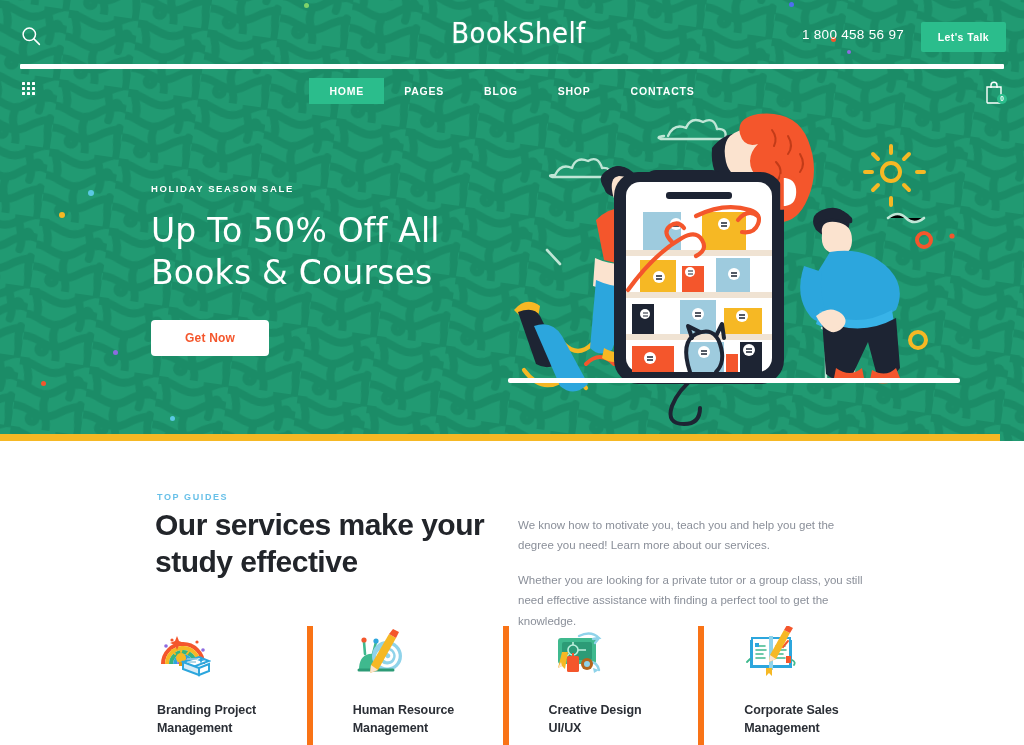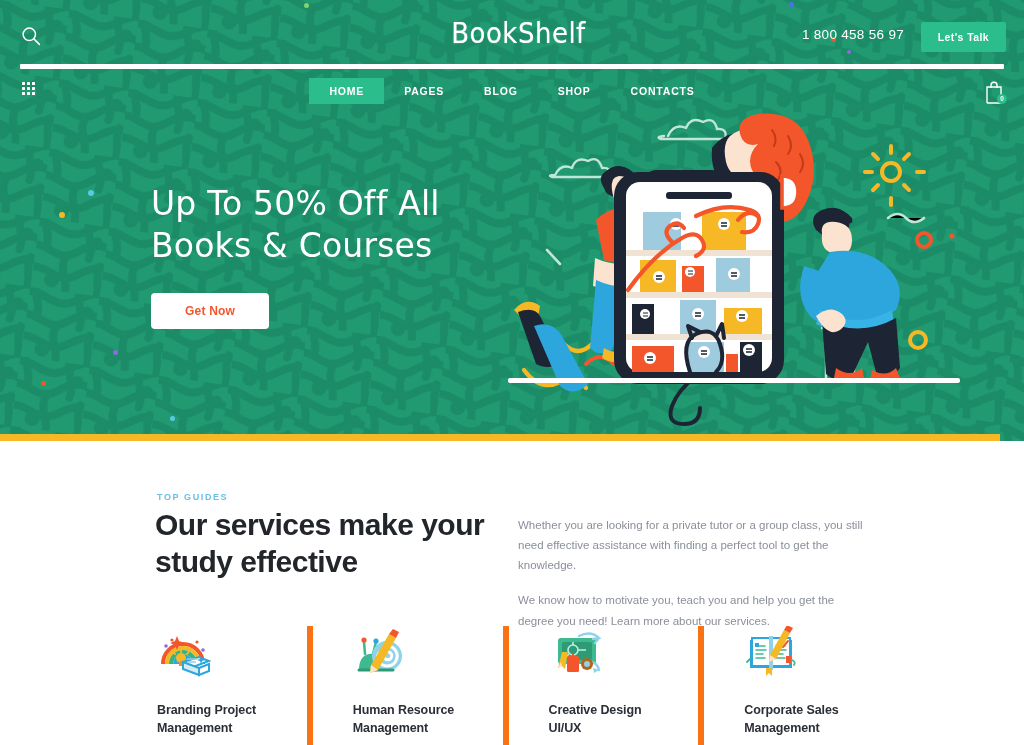--- a/index.html
+++ b/index.html
@@ -390,36 +390,37 @@
           <path d="M190 252 q-10 -30 6 -38 q18 -8 24 10 q6 18 -4 28"></path>
           <path d="M192 218 l-4 -12 l12 6 M216 216 l6 -12 l2 14"></path>
           <path d="M196 256 q-18 14 -24 30 q-6 18 12 18 q16 0 16 -16"></path>
         </g>
 
         <rect x="8" y="258" width="452" height="5" rx="2" fill="#ffffff"></rect>
       </svg>
     </div>
 
     <div class="hero-copy">
+      <div class="eyebrow">HOLIDAY SEASON SALE</div>
       <div class="hero-title">Up To 50% Off All
 Books &amp; Courses</div>
       <button class="get-now">Get Now</button>
     </div>
   </div>
 
   <div class="yellowbar"></div>
 
   <div class="services">
     <div class="sv-eyebrow">TOP GUIDES</div>
     <div class="sv-title">Our services make your
 study effective</div>
 
     <div class="sv-body">
+      <p>We know how to motivate you, teach you and help you get the degree you need! Learn more about our services.</p>
       <p>Whether you are looking for a private tutor or a group class, you still need effective assistance with finding a perfect tool to get the knowledge.</p>
-      <p>We know how to motivate you, teach you and help you get the degree you need! Learn more about our services.</p>
     </div>
 
     <div class="cards">
 
       <div class="card">
         <div class="card-icon">
           <svg viewBox="0 0 54 54" xmlns="http://www.w3.org/2000/svg">
             <path d="M6 38 a20 20 0 0 1 40 0" fill="none" stroke="#f4562c" stroke-width="4"></path>
             <path d="M10 38 a16 16 0 0 1 32 0" fill="none" stroke="#f6b824" stroke-width="4"></path>
             <path d="M14 38 a12 12 0 0 1 24 0" fill="none" stroke="#36b37e" stroke-width="4"></path>

